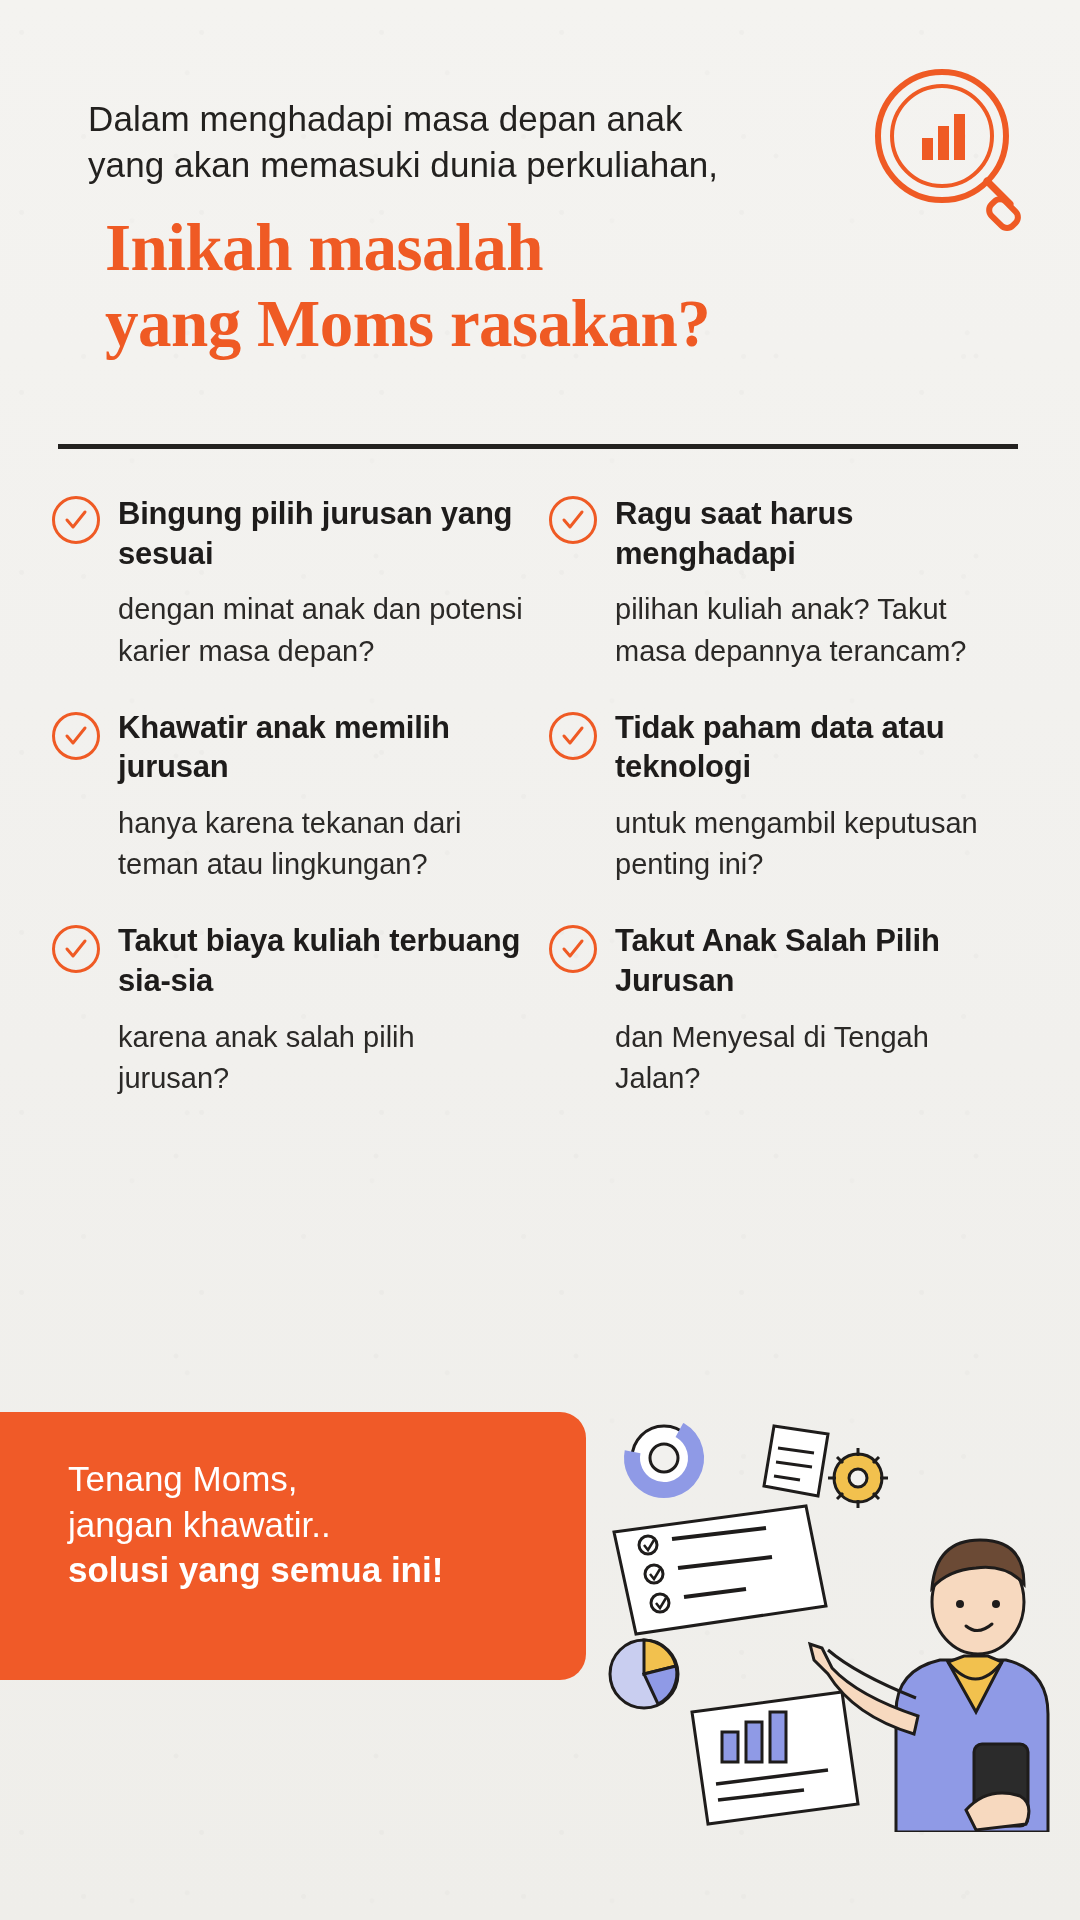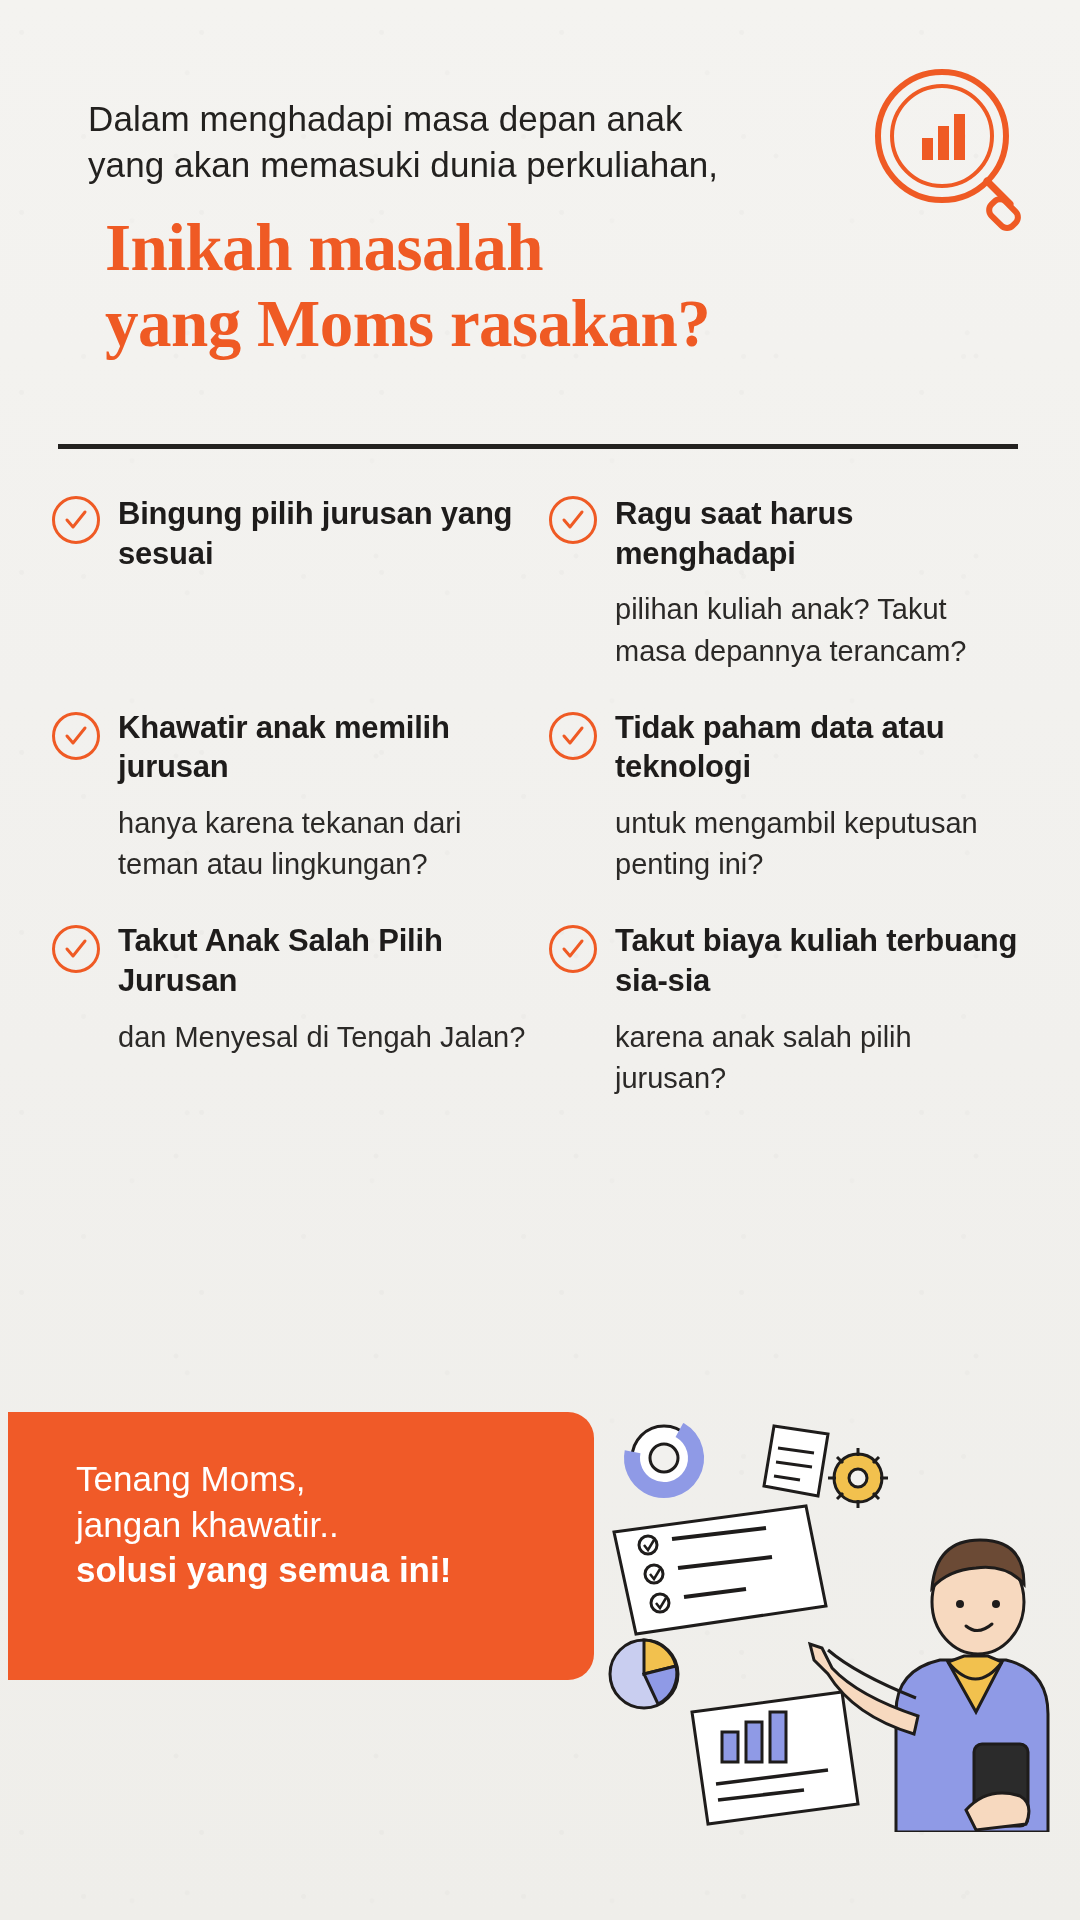--- a/index.html
+++ b/index.html
@@ -131,21 +131,21 @@
     line-height: 1.42;
     color: #2b2927;
   }
 
   
   .row2 .item-text { padding-top: 0; }
 
   
   .cta {
     position: absolute;
-    left: 8px;
+    left: 0;
     top: 1412px;
     width: 586px;
     height: 268px;
     background: #f05a28;
     border-top-right-radius: 26px;
     border-bottom-right-radius: 26px;
     padding: 44px 40px 0 68px;
   }
 
   .cta-line {
@@ -206,20 +206,21 @@
   <div class="grid">
 
     <div class="item">
       <span class="check">
         <svg width="26" height="26" viewBox="0 0 26 26">
             <path d="M4 13 L10 20 L22 5" stroke="#ef5a24" stroke-width="3" fill="none" stroke-linecap="round" stroke-linejoin="round"></path>
           </svg>
       </span>
       <span class="item-text">
         <span class="item-title">Bingung pilih jurusan yang sesuai</span>
+        <span class="item-body" style="display:block">dengan minat anak dan potensi karier masa depan?</span>
       </span>
     </div>
 
     <div class="item">
       <span class="check">
         <svg width="26" height="26" viewBox="0 0 26 26">
             <path d="M4 13 L10 20 L22 5" stroke="#ef5a24" stroke-width="3" fill="none" stroke-linecap="round" stroke-linejoin="round"></path>
           </svg>
       </span>
       <span class="item-text">
@@ -252,34 +253,34 @@
       </span>
     </div>
 
     <div class="item row2">
       <span class="check">
         <svg width="26" height="26" viewBox="0 0 26 26">
             <path d="M4 13 L10 20 L22 5" stroke="#ef5a24" stroke-width="3" fill="none" stroke-linecap="round" stroke-linejoin="round"></path>
           </svg>
       </span>
       <span class="item-text">
+        <span class="item-title">Takut biaya kuliah terbuang sia-sia</span>
+        <span class="item-body" style="display:block">karena anak salah pilih jurusan?</span>
+      </span>
+    </div>
+
+    <div class="item row2">
+      <span class="check">
+        <svg width="26" height="26" viewBox="0 0 26 26">
+            <path d="M4 13 L10 20 L22 5" stroke="#ef5a24" stroke-width="3" fill="none" stroke-linecap="round" stroke-linejoin="round"></path>
+          </svg>
+      </span>
+      <span class="item-text">
         <span class="item-title">Takut Anak Salah Pilih Jurusan</span>
         <span class="item-body" style="display:block">dan Menyesal di Tengah Jalan?</span>
-      </span>
-    </div>
-
-    <div class="item row2">
-      <span class="check">
-        <svg width="26" height="26" viewBox="0 0 26 26">
-            <path d="M4 13 L10 20 L22 5" stroke="#ef5a24" stroke-width="3" fill="none" stroke-linecap="round" stroke-linejoin="round"></path>
-          </svg>
-      </span>
-      <span class="item-text">
-        <span class="item-title">Takut biaya kuliah terbuang sia-sia</span>
-        <span class="item-body" style="display:block">karena anak salah pilih jurusan?</span>
       </span>
     </div>
 
   </div>
 
   <div class="cta">
     <div class="cta-line">Tenang Moms,</div>
     <div class="cta-line">jangan khawatir..</div>
     <div class="cta-strong">solusi yang semua ini!</div>
   </div>

